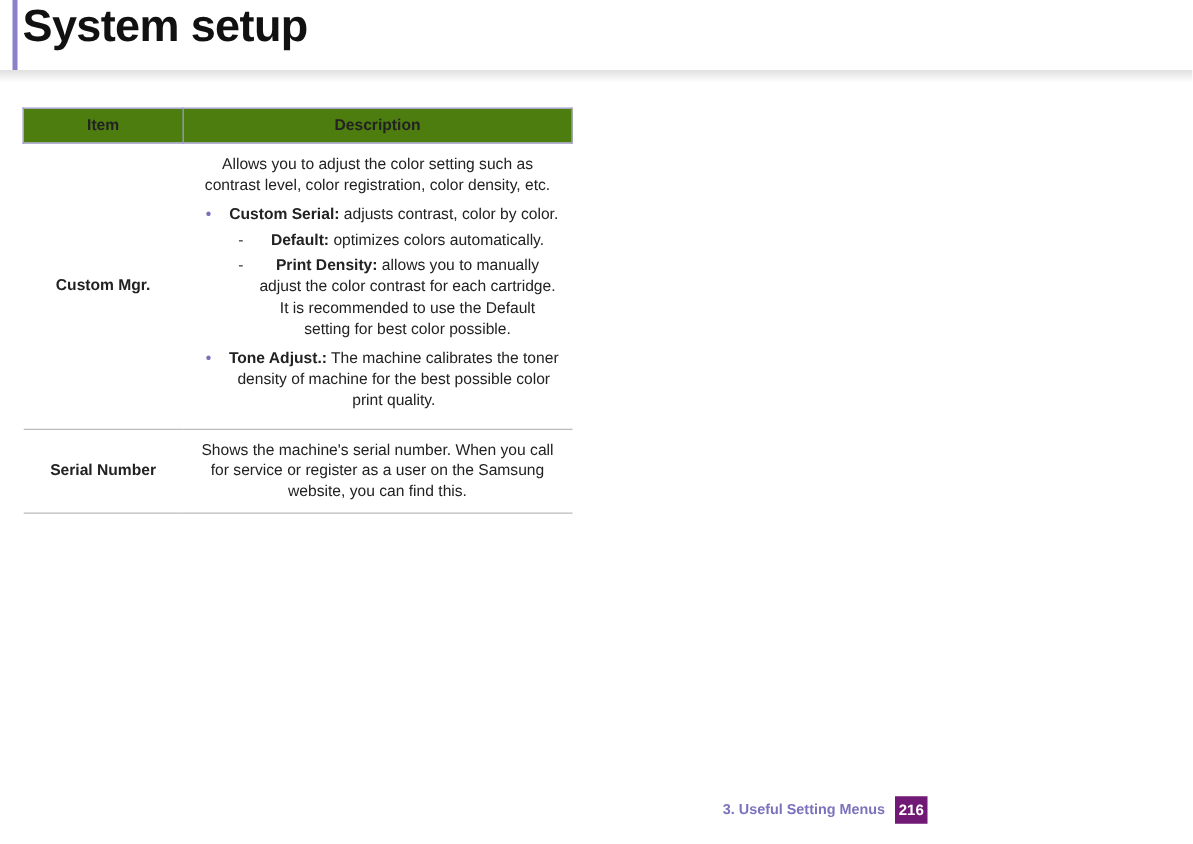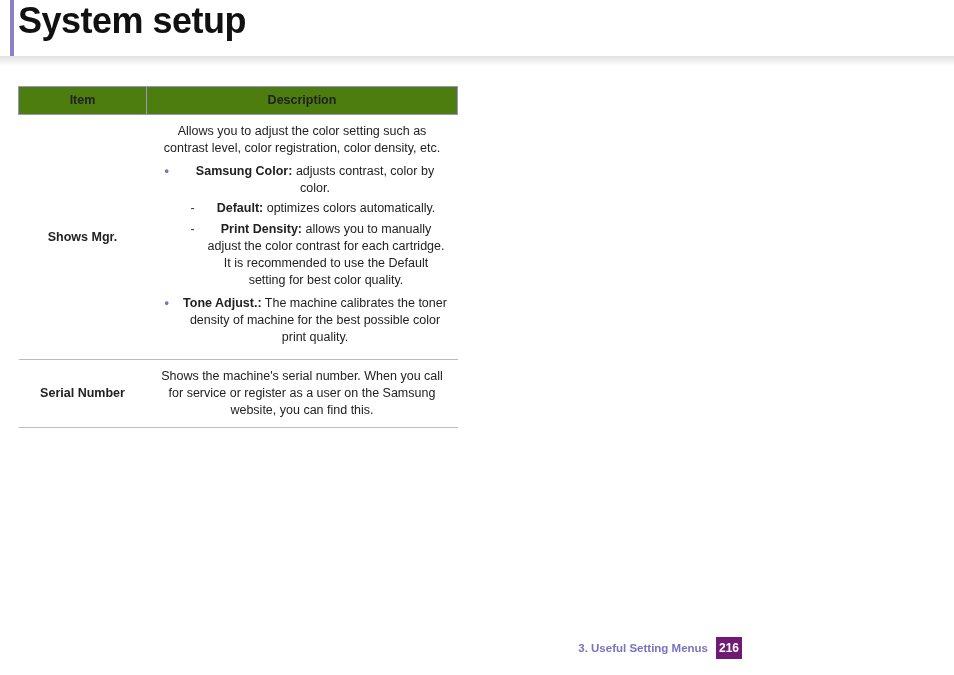--- a/index.html
+++ b/index.html
@@ -130,32 +130,32 @@
 
   <table class="t">
     <thead>
       <tr>
         <th class="c1">Item</th>
         <th>Description</th>
       </tr>
     </thead>
     <tbody>
       <tr>
-        <td class="item">Shows Mgr.</td>
+        <td class="item">Custom Mgr.</td>
         <td class="desc">
           <p>Allows you to adjust the color setting such as contrast level, color registration, color density, etc.</p>
           <ul class="l1">
             <li>
-              <span class="b">Samsung Color:</span><span> adjusts contrast, color by color.</span>
+              <span class="b">Custom Serial:</span><span> adjusts contrast, color by color.</span>
               <ul class="l2">
                 <li>
                   <span class="b">Default:</span><span> optimizes colors automatically.</span>
                 </li>
                 <li>
-                  <span class="b">Print Density:</span><span> allows you to manually adjust the color contrast for each cartridge. It is recommended to use the Default setting for best color quality.</span>
+                  <span class="b">Print Density:</span><span> allows you to manually adjust the color contrast for each cartridge. It is recommended to use the Default setting for best color possible.</span>
                 </li>
               </ul>
             </li>
             <li>
               <span class="b">Tone Adjust.:</span><span> The machine calibrates the toner density of machine for the best possible color print quality.</span>
             </li>
           </ul>
         </td>
       </tr>
       <tr>

